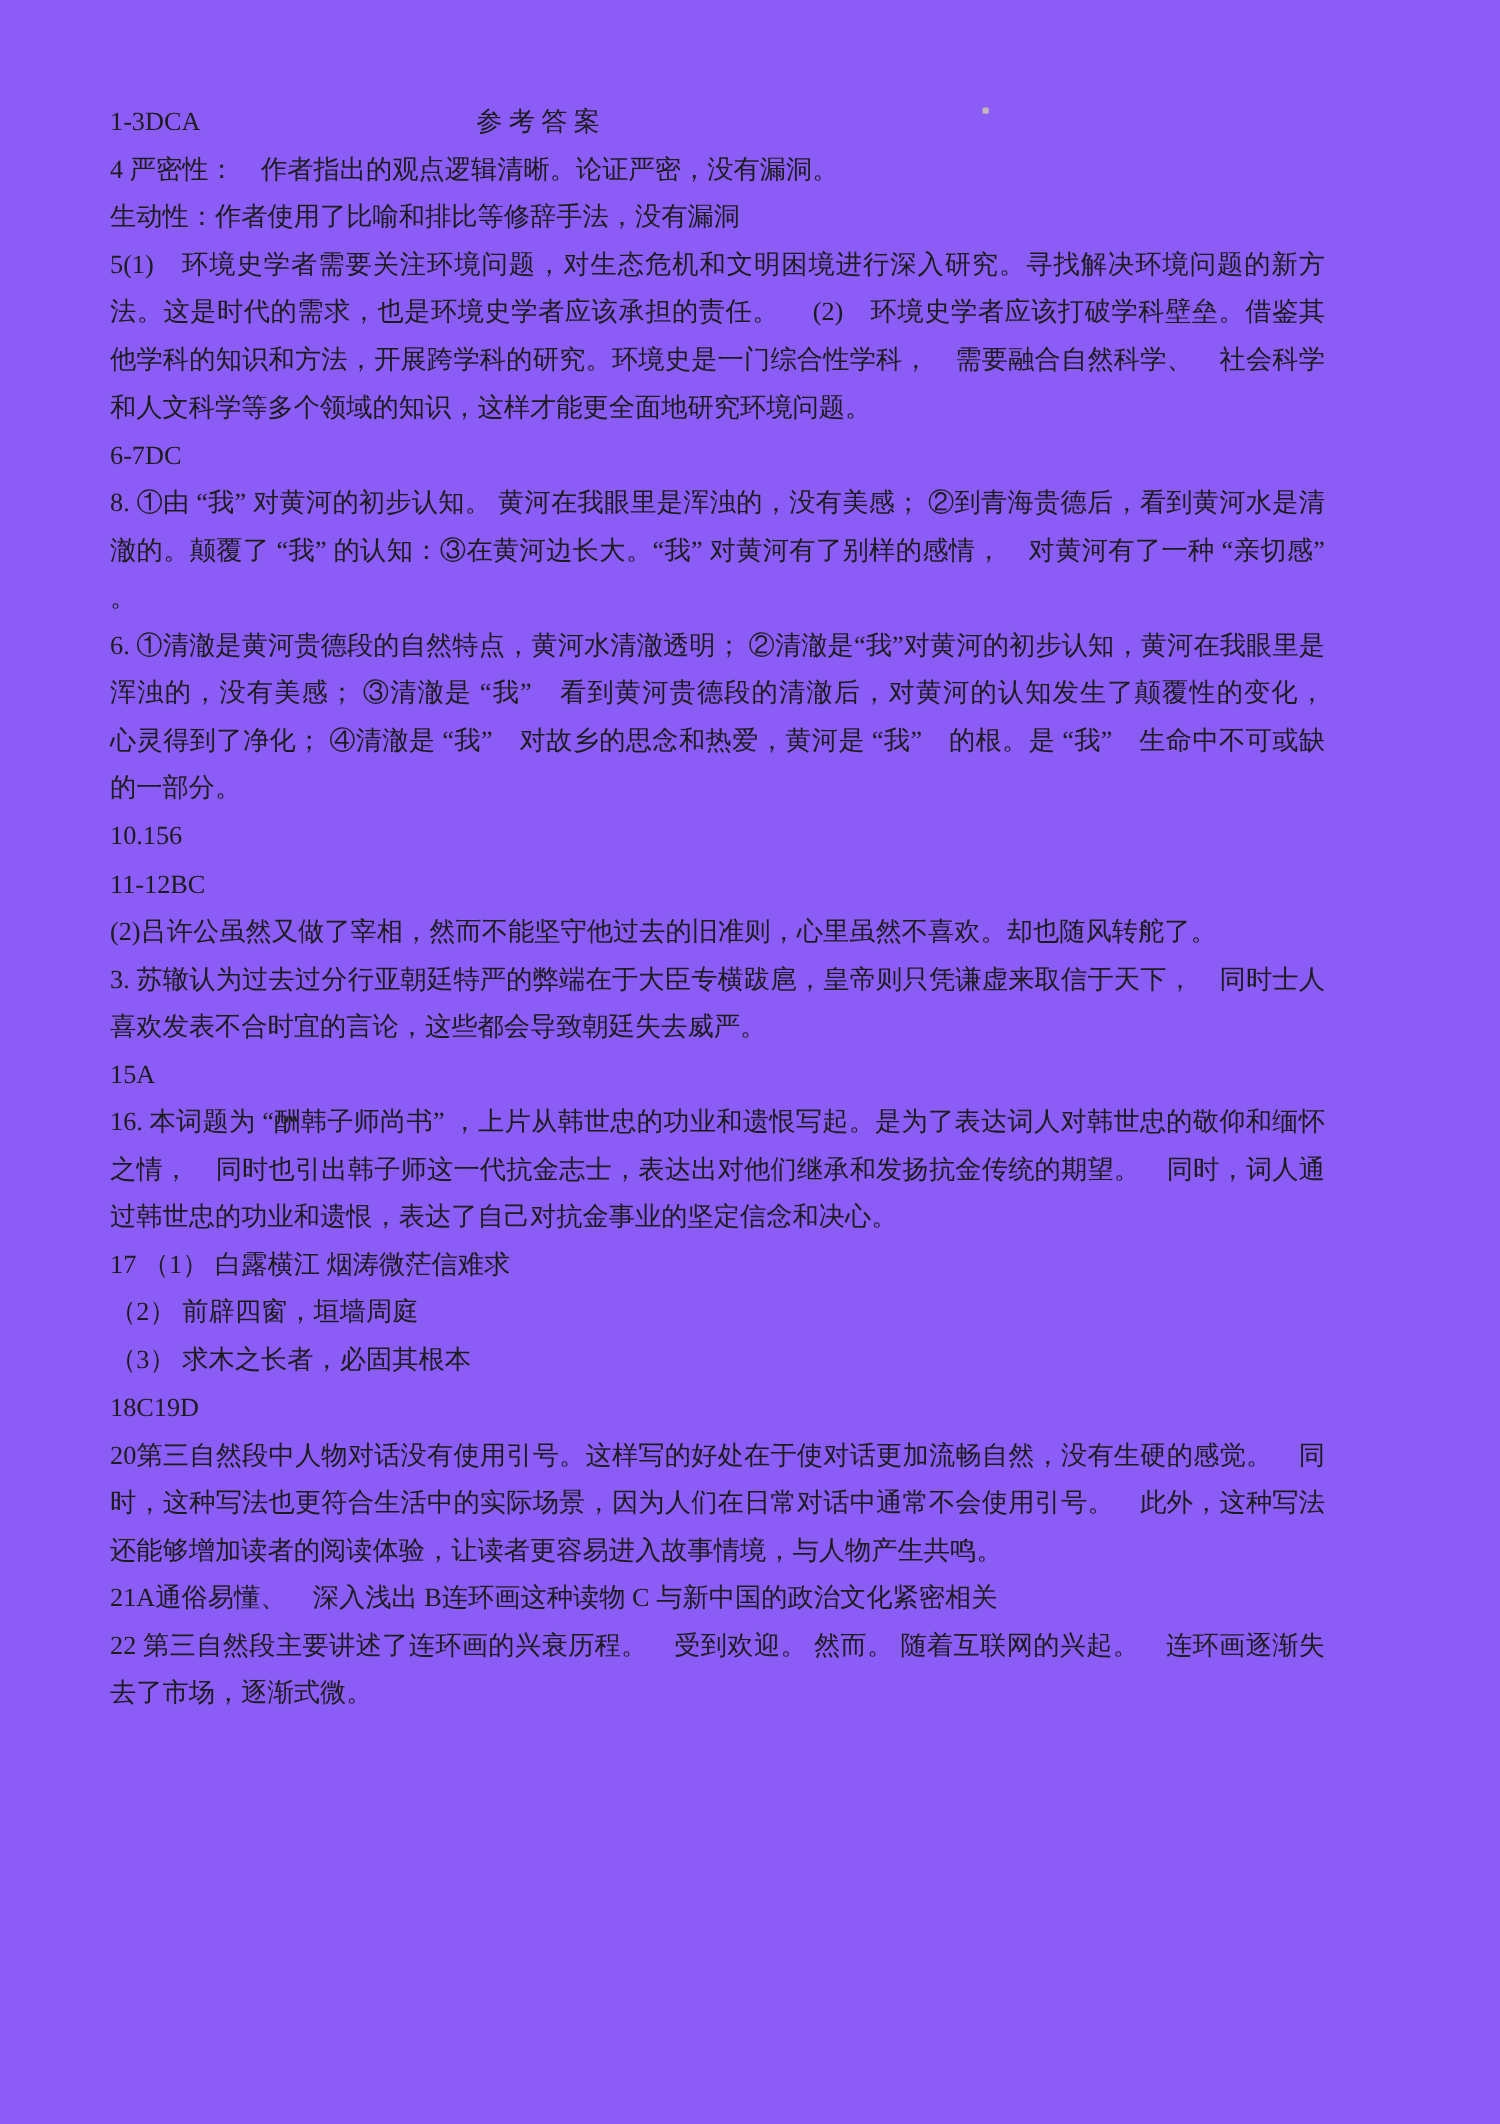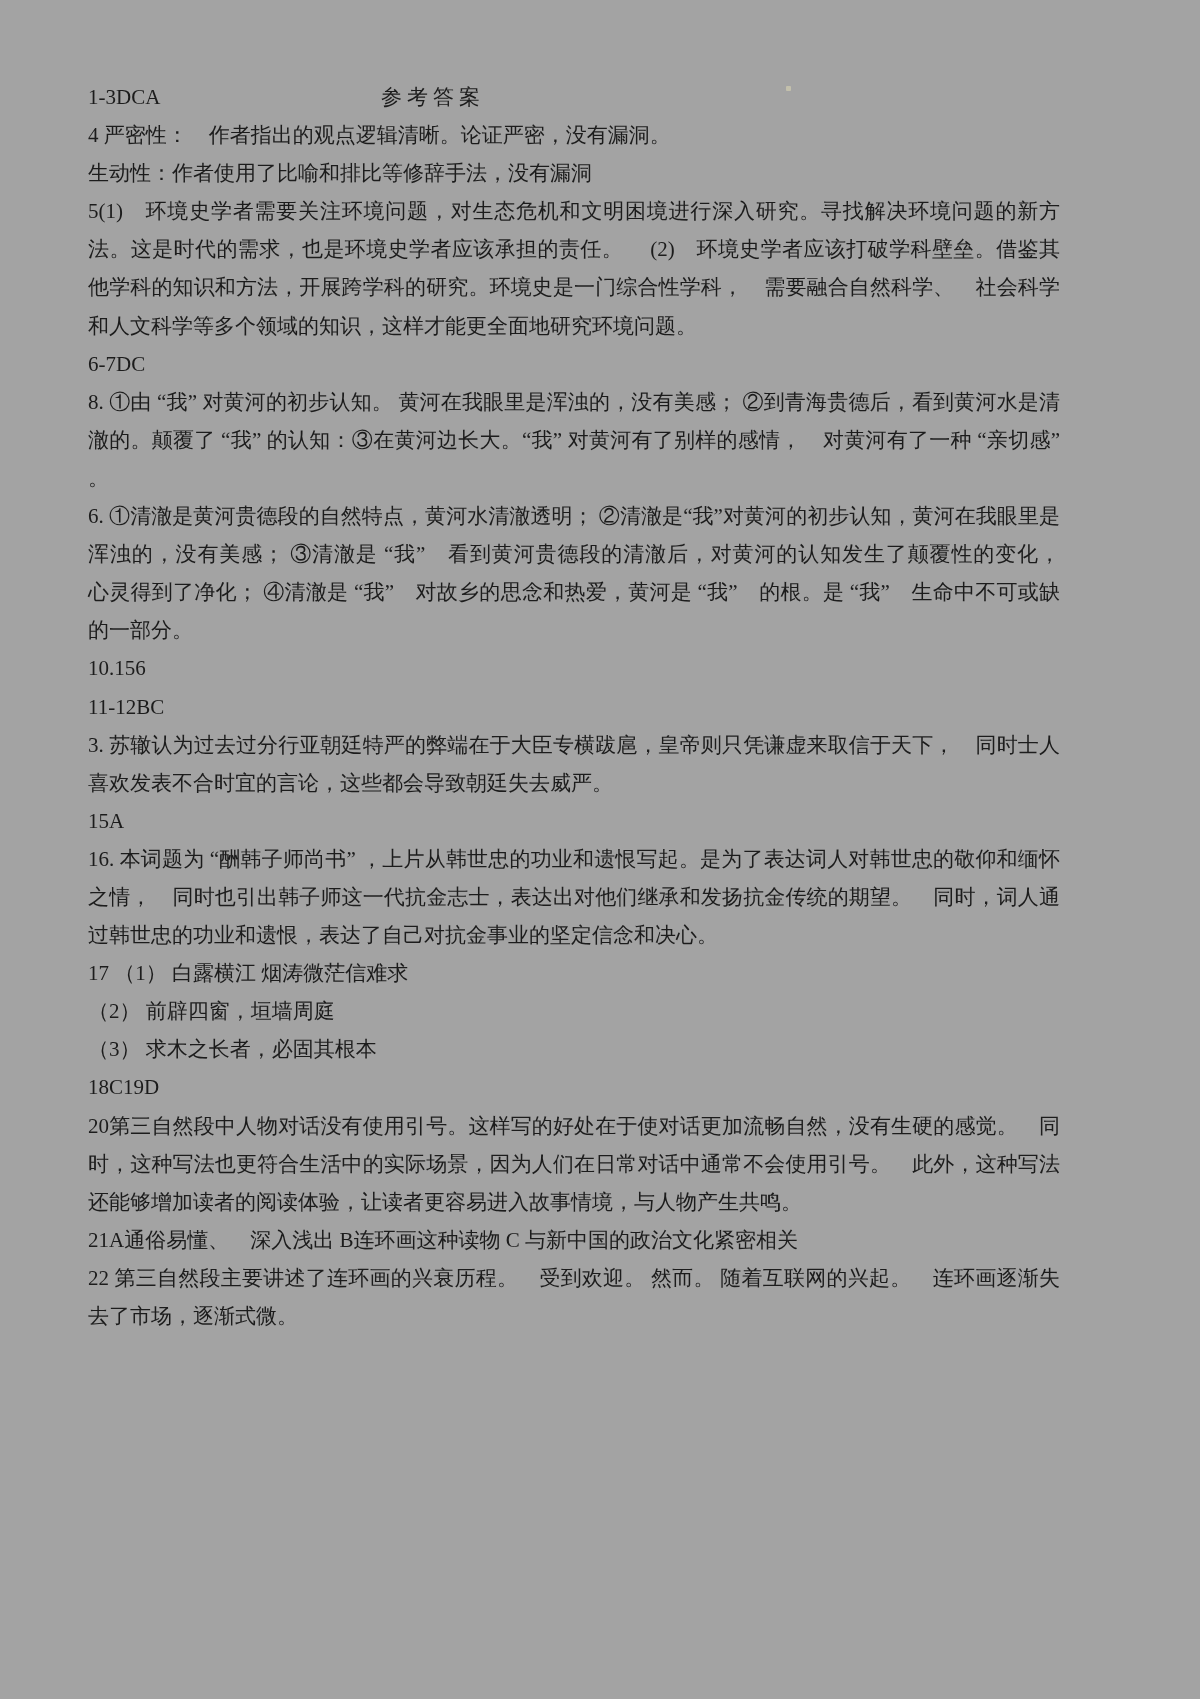--- a/index.html
+++ b/index.html
@@ -8,21 +8,21 @@
     width: 1200px;
     height: 1699px;
     position: relative;
     overflow: hidden;
     font-family: "Liberation Serif", "DejaVu Serif", serif;
     color: #1c1c1c;
   }
   .sheet {
     position: absolute;
     inset: 0;
-    background: #a3a3a3;
+    background: #8b5cf6;
   }
   .content {
     position: absolute;
     left: 88px;
     top: 78px;
     width: 972px;
     font-size: 21px;
     line-height: 38.1px;
     color: #1c1c1c;
   }
@@ -71,20 +71,21 @@
 
     <div id="answers-list">
         <div class="ans-line">4 严密性：　作者指出的观点逻辑清晰。论证严密，没有漏洞。</div>
         <div class="ans-line">生动性：作者使用了比喻和排比等修辞手法，没有漏洞</div>
         <div class="ans-line">5(1)　环境史学者需要关注环境问题，对生态危机和文明困境进行深入研究。寻找解决环境问题的新方法。这是时代的需求，也是环境史学者应该承担的责任。　 (2)　环境史学者应该打破学科壁垒。借鉴其他学科的知识和方法，开展跨学科的研究。环境史是一门综合性学科，　需要融合自然科学、　社会科学和人文科学等多个领域的知识，这样才能更全面地研究环境问题。</div>
         <div class="ans-line">6-7DC</div>
         <div class="ans-line">8. ①由 “我” 对黄河的初步认知。 黄河在我眼里是浑浊的，没有美感； ②到青海贵德后，看到黄河水是清澈的。颠覆了 “我” 的认知：③在黄河边长大。“我” 对黄河有了别样的感情，　对黄河有了一种 “亲切感” 。</div>
         <div class="ans-line">6. ①清澈是黄河贵德段的自然特点，黄河水清澈透明； ②清澈是“我”对黄河的初步认知，黄河在我眼里是浑浊的，没有美感； ③清澈是 “我”　看到黄河贵德段的清澈后，对黄河的认知发生了颠覆性的变化，　心灵得到了净化； ④清澈是 “我”　对故乡的思念和热爱，黄河是 “我”　的根。是 “我”　生命中不可或缺的一部分。</div>
         <div class="ans-line">10.156</div>
         <div class="ans-line">11-12BC</div>
+        <div class="ans-line">(2)吕许公虽然又做了宰相，然而不能坚守他过去的旧准则，心里虽然不喜欢。却也随风转舵了。</div>
         <div class="ans-line">3. 苏辙认为过去过分行亚朝廷特严的弊端在于大臣专横跋扈，皇帝则只凭谦虚来取信于天下，　同时士人喜欢发表不合时宜的言论，这些都会导致朝廷失去威严。</div>
         <div class="ans-line">15A</div>
         <div class="ans-line">16. 本词题为 “酬韩子师尚书” ，上片从韩世忠的功业和遗恨写起。是为了表达词人对韩世忠的敬仰和缅怀之情，　同时也引出韩子师这一代抗金志士，表达出对他们继承和发扬抗金传统的期望。　同时，词人通过韩世忠的功业和遗恨，表达了自己对抗金事业的坚定信念和决心。</div>
         <div class="ans-line">17 （1） 白露横江 烟涛微茫信难求</div>
         <div class="ans-line">（2） 前辟四窗，垣墙周庭</div>
         <div class="ans-line">（3） 求木之长者，必固其根本</div>
         <div class="ans-line">18C19D</div>
         <div class="ans-line">20第三自然段中人物对话没有使用引号。这样写的好处在于使对话更加流畅自然，没有生硬的感觉。　同时，这种写法也更符合生活中的实际场景，因为人们在日常对话中通常不会使用引号。　此外，这种写法还能够增加读者的阅读体验，让读者更容易进入故事情境，与人物产生共鸣。</div>
         <div class="ans-line">21A通俗易懂、　深入浅出 B连环画这种读物 C 与新中国的政治文化紧密相关</div>
         <div class="ans-line">22 第三自然段主要讲述了连环画的兴衰历程。　受到欢迎。 然而。 随着互联网的兴起。　连环画逐渐失去了市场，逐渐式微。</div>

